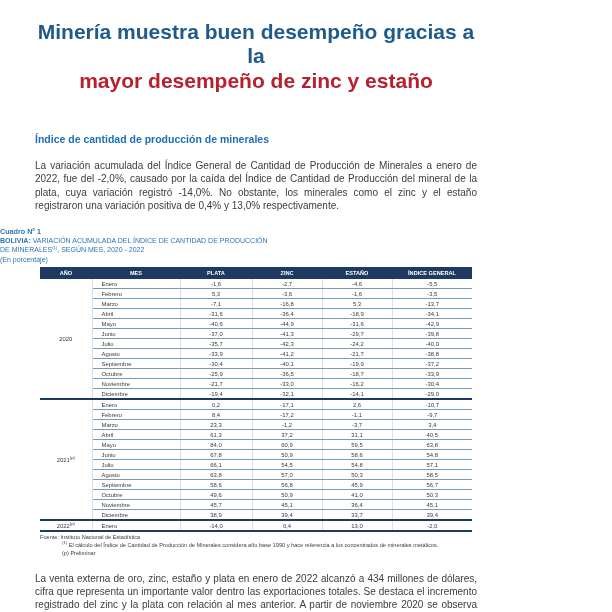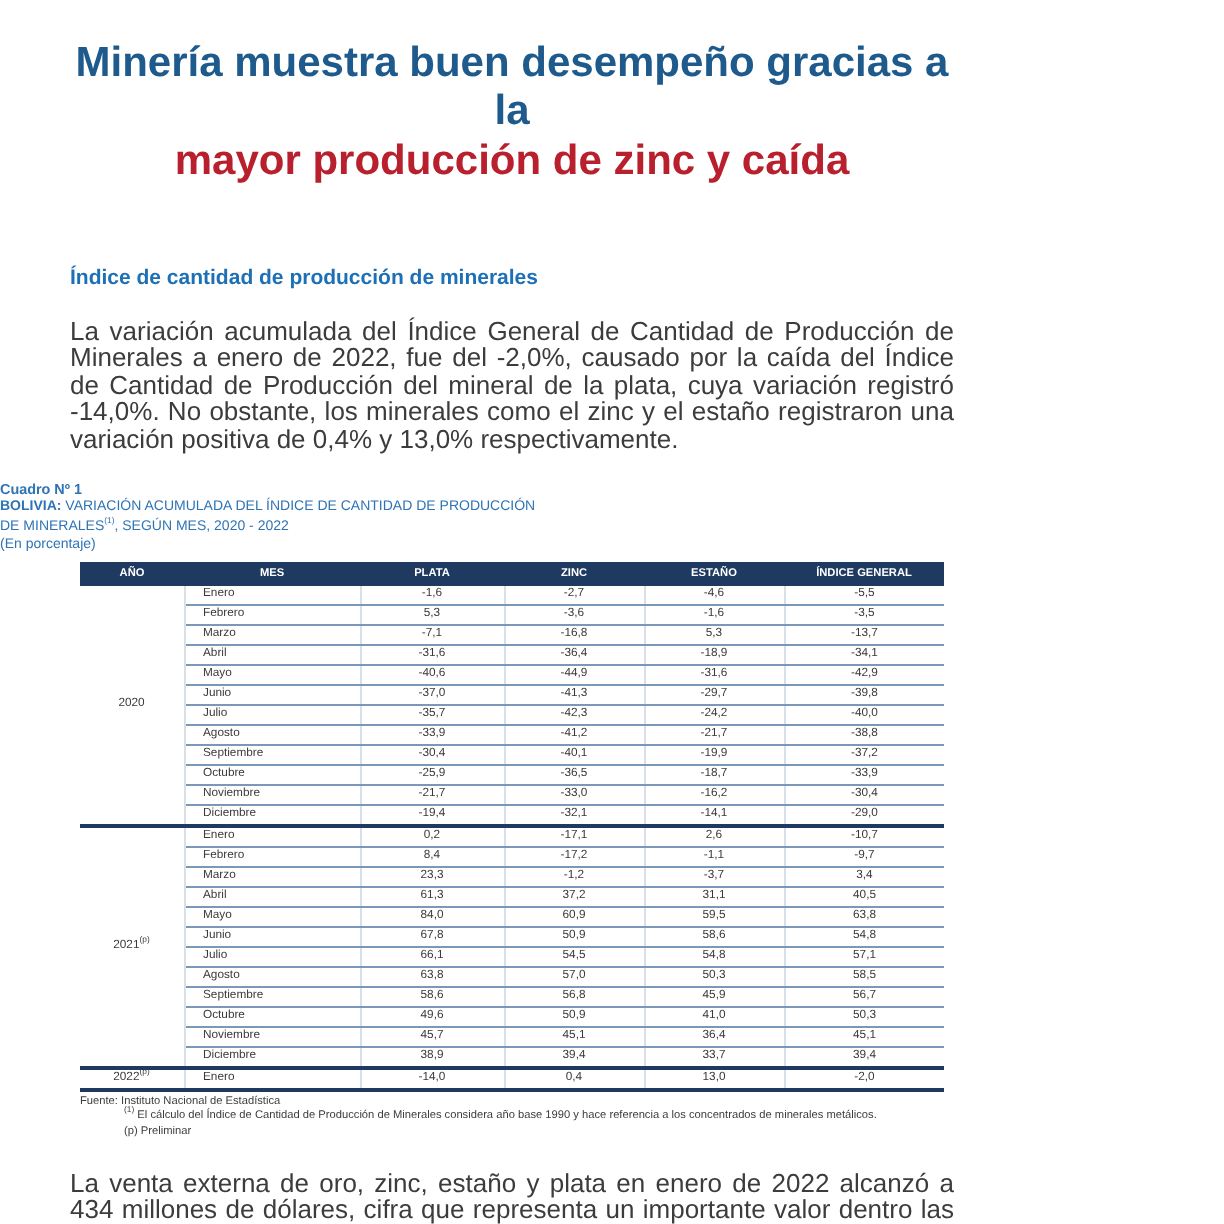--- a/index.html
+++ b/index.html
@@ -8,21 +8,21 @@
     font-family:"Liberation Sans", sans-serif; position:relative;
   }
   .main-title { text-align:center; margin:20px 28px 0; font-weight:bold; }
   .main-title .line1 { display:block; color:#1e5b8c; font-size:21px; line-height:24px; }
   .main-title .line2 { display:block; color:#b9202e; font-size:21px; line-height:25px; }
 
   .section-heading {
     margin:40px 35px 4px; font-size:10.5px; font-weight:bold; color:#1d70b6;
   }
   .para {
-    margin:14px 35px; font-size:13px; line-height:13.4px; text-align:justify; color:#3c3c3c;
+    margin:14px 35px; font-size:10px; line-height:13.4px; text-align:justify; color:#3c3c3c;
   }
 
   .cuadro-head { color:#2e74b5; margin-top:14px; line-height:9.4px; font-size:7px; }
   .cuadro-label { font-weight:bold; font-size:7.2px; display:block; }
   .cuadro-line { display:block; }
   .cuadro-head sup, .notes sup, td sup { font-size:4.2px; vertical-align:super; line-height:0; }
   .cuadro-bold { font-weight:bold; }
 
   table.cuadro-table {
     width:432px; margin:3px auto 0; border-collapse:collapse; table-layout:fixed;
@@ -49,21 +49,21 @@
 
   .section2-heading { margin-top:22px; }
 </style>
 </head>
 <body>
 
 <div class="page">
 
   <h1 class="main-title">
     <span class="line1">Minería muestra buen desempeño gracias a la</span>
-    <span class="line2">mayor producción de zinc y caída</span>
+    <span class="line2">mayor desempeño de zinc y estaño</span>
   </h1>
 
   <div class="section-heading">Índice de cantidad de producción de minerales</div>
   <p class="para">La variación acumulada del Índice General de Cantidad de Producción de Minerales a enero de 2022, fue del -2,0%, causado por la caída del Índice de Cantidad de Producción del mineral de la plata, cuya variación registró -14,0%. No obstante, los minerales como el zinc y el estaño registraron una variación positiva de 0,4% y 13,0% respectivamente.</p>
 
   <div class="cuadro-head">
     <span class="cuadro-label">Cuadro Nº 1</span>
     <span class="cuadro-line"><span class="cuadro-bold">BOLIVIA:</span><span> VARIACIÓN ACUMULADA DEL ÍNDICE DE CANTIDAD DE PRODUCCIÓN</span></span>
     <span class="cuadro-line"><span>DE MINERALES</span><sup>(1)</sup><span>, SEGÚN MES, 2020 - 2022</span></span>
     <span class="cuadro-line">(En porcentaje)</span>

